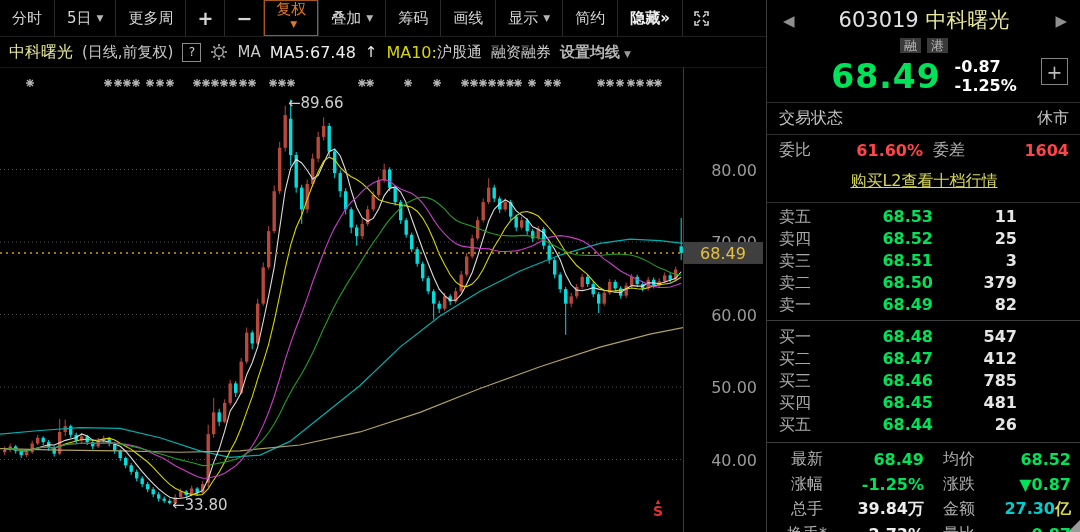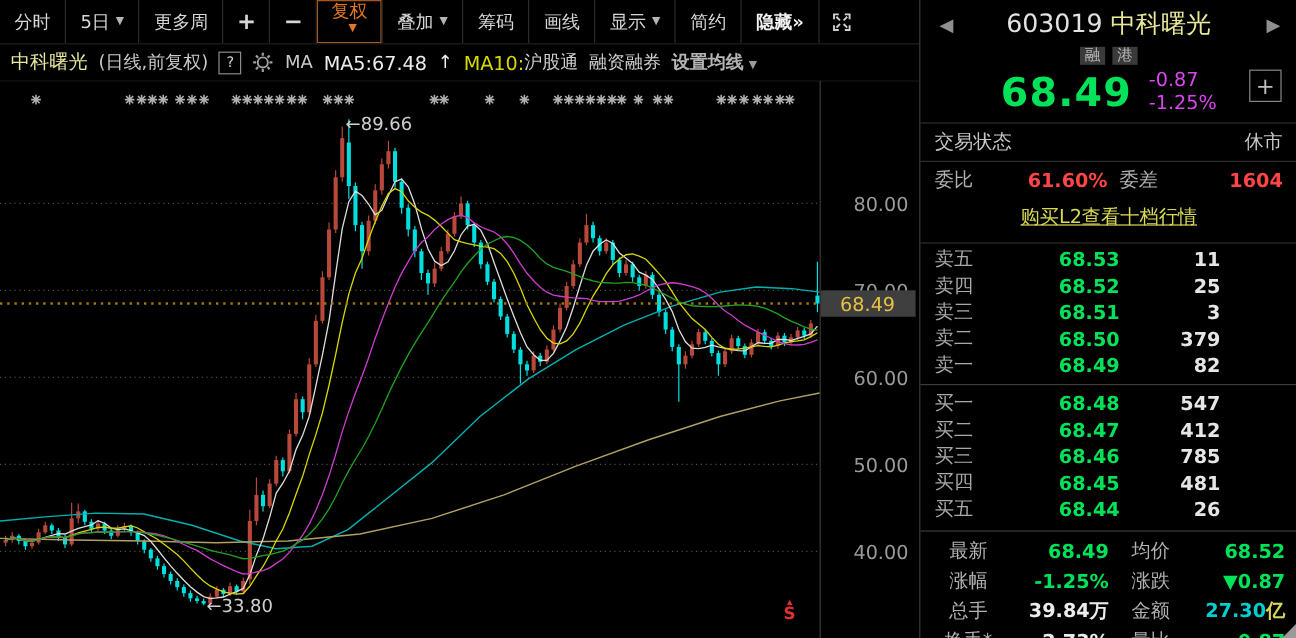--- a/index.html
+++ b/index.html
@@ -39,34 +39,34 @@
   .q-head{position:relative;padding-top:6px;height:96px;}
   .q-arrow{position:absolute;top:12px;color:#8f8f8f;font-size:15px;cursor:pointer;}
   .q-arrow.prev{left:16px;}
   .q-arrow.next{right:14px;}
   .q-title{text-align:center;font-size:21px;color:#e2e2e2;}
   .q-title .nm{color:#e8e89a;}
   .q-badges{text-align:center;margin-top:1px;}
   .q-badges span{background:#3a3a3a;color:#b8b8b8;font-size:13px;padding:0 4px;margin:0 3px;}
   .q-price-row{display:flex;align-items:center;justify-content:center;gap:14px;margin-top:2px;}
   .q-price{font-size:33px;font-weight:bold;color:#00e359;letter-spacing:1px;}
-  .q-chg{font-size:16px;font-weight:normal;color:#d946ef;line-height:1.15;text-align:left;}
+  .q-chg{font-size:16px;font-weight:bold;color:#ffffff;line-height:1.15;text-align:left;}
   .q-add{position:absolute;right:13px;top:58px;width:25px;height:25px;border:1px solid #848484;
          color:#bdbdbd;font-size:19px;display:flex;align-items:center;justify-content:center;cursor:pointer;}
   .row-status{display:flex;justify-content:space-between;padding:5px 12px;color:#c6c6c6;
               border-top:1px solid #2d2d2d;border-bottom:1px solid #2d2d2d;}
   .row-weibi{display:grid;grid-template-columns:56px 1fr 58px 1fr;align-items:center;
              padding:5px 12px 5px 12px;}
   .row-weibi .lbl{color:#b0b0b0;}
   .row-weibi .val{text-align:right;font-weight:bold;}
   .l2-row{text-align:center;padding:5px 0 10px;border-bottom:1px solid #2d2d2d;}
   .l2-link{color:#d8d855;text-decoration:underline;cursor:pointer;}
   .orders{padding:3px 0 2px;}
   .order-row{display:grid;grid-template-columns:58px 96px 1fr;padding:1px 12px;line-height:20px;}
-  .order-row .lbl{color:#a8a8a8;font-family:Liberation Mono, monospace;}
+  .order-row .lbl{color:#a8a8a8;}
   .order-row .prc{text-align:right;font-weight:bold;}
   .order-row .vol{text-align:right;font-weight:bold;color:#e6e6e6;padding-right:52px;}
   .ord-sep{border-top:1px solid #3d3d3d;margin:2px 0;}
   .stats{border-top:1px solid #3d3d3d;margin-top:4px;padding:4px 10px 0;}
   .stat-row{display:grid;grid-template-columns:60px 1fr 60px 1fr;align-items:center;padding:2px 0;}
   .stat-row .lbl{color:#b0b0b0;text-align:center;}
   .stat-row .val{text-align:right;font-weight:bold;}
   .c-green{color:#00e359;}
   .c-white{color:#ececec;}
   .c-cyan{color:#00cfcf;}

